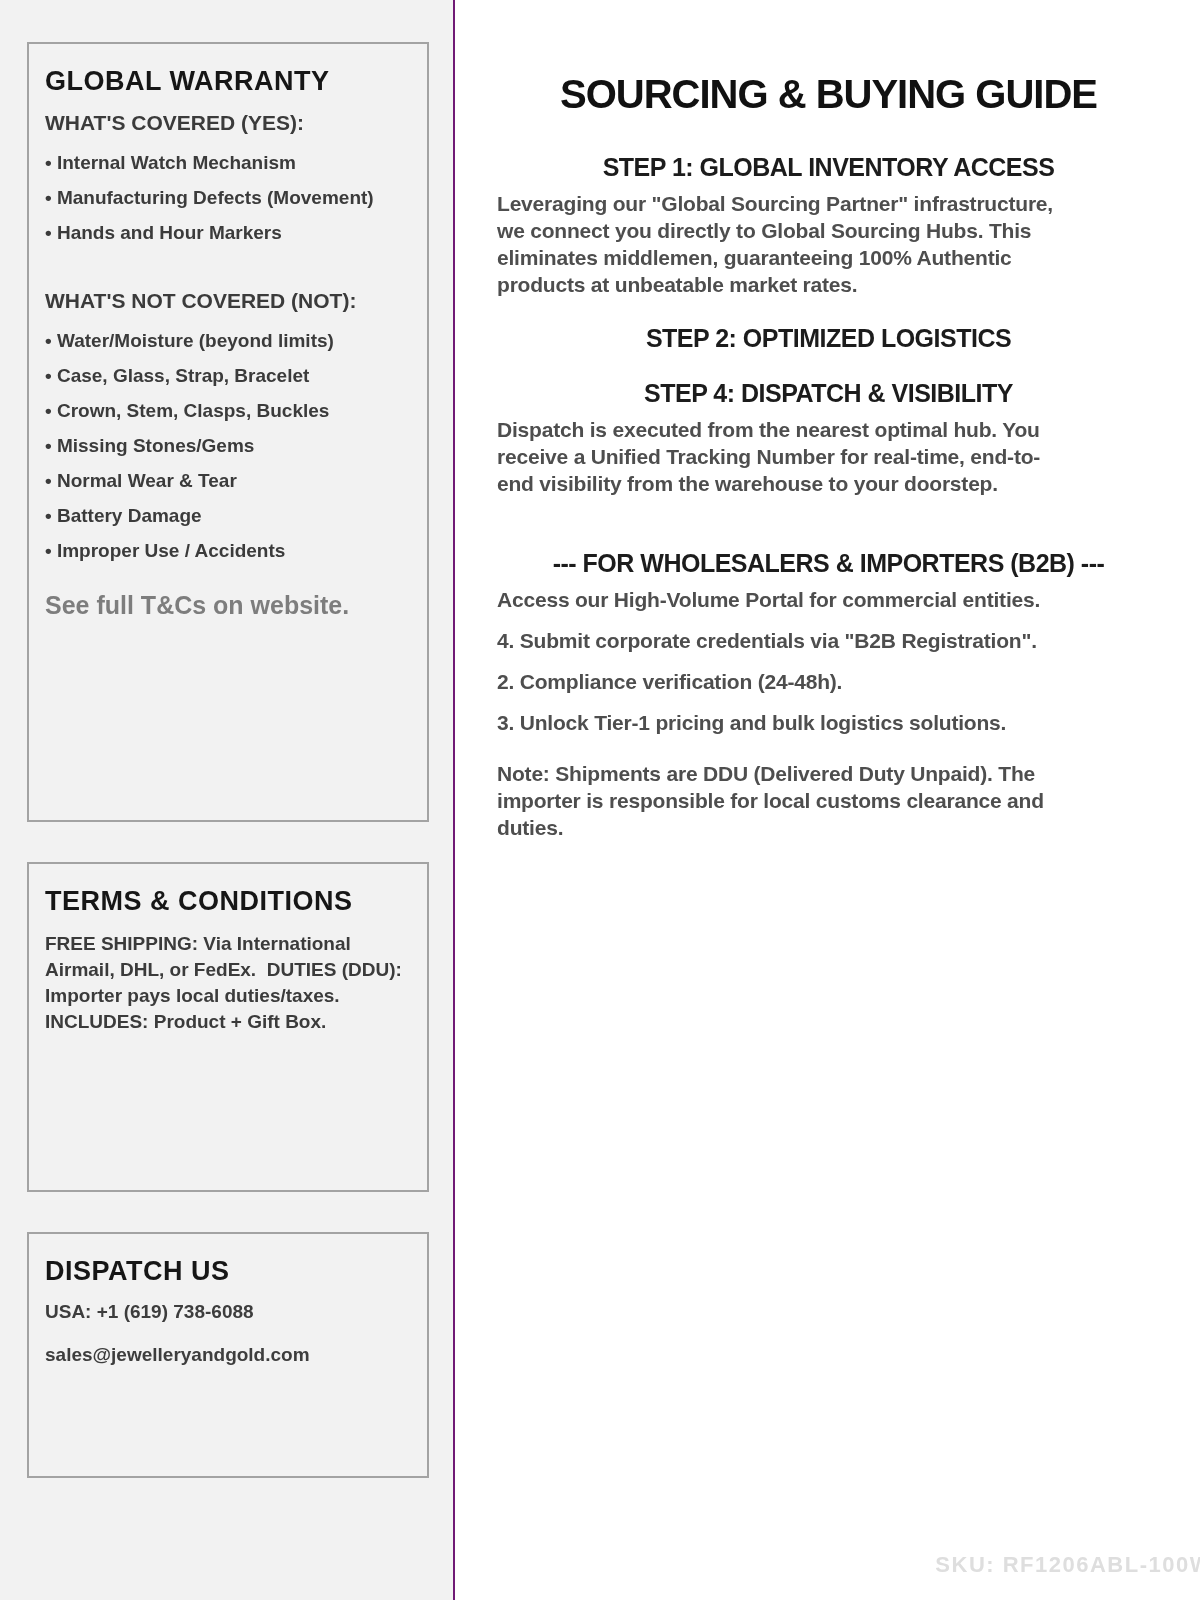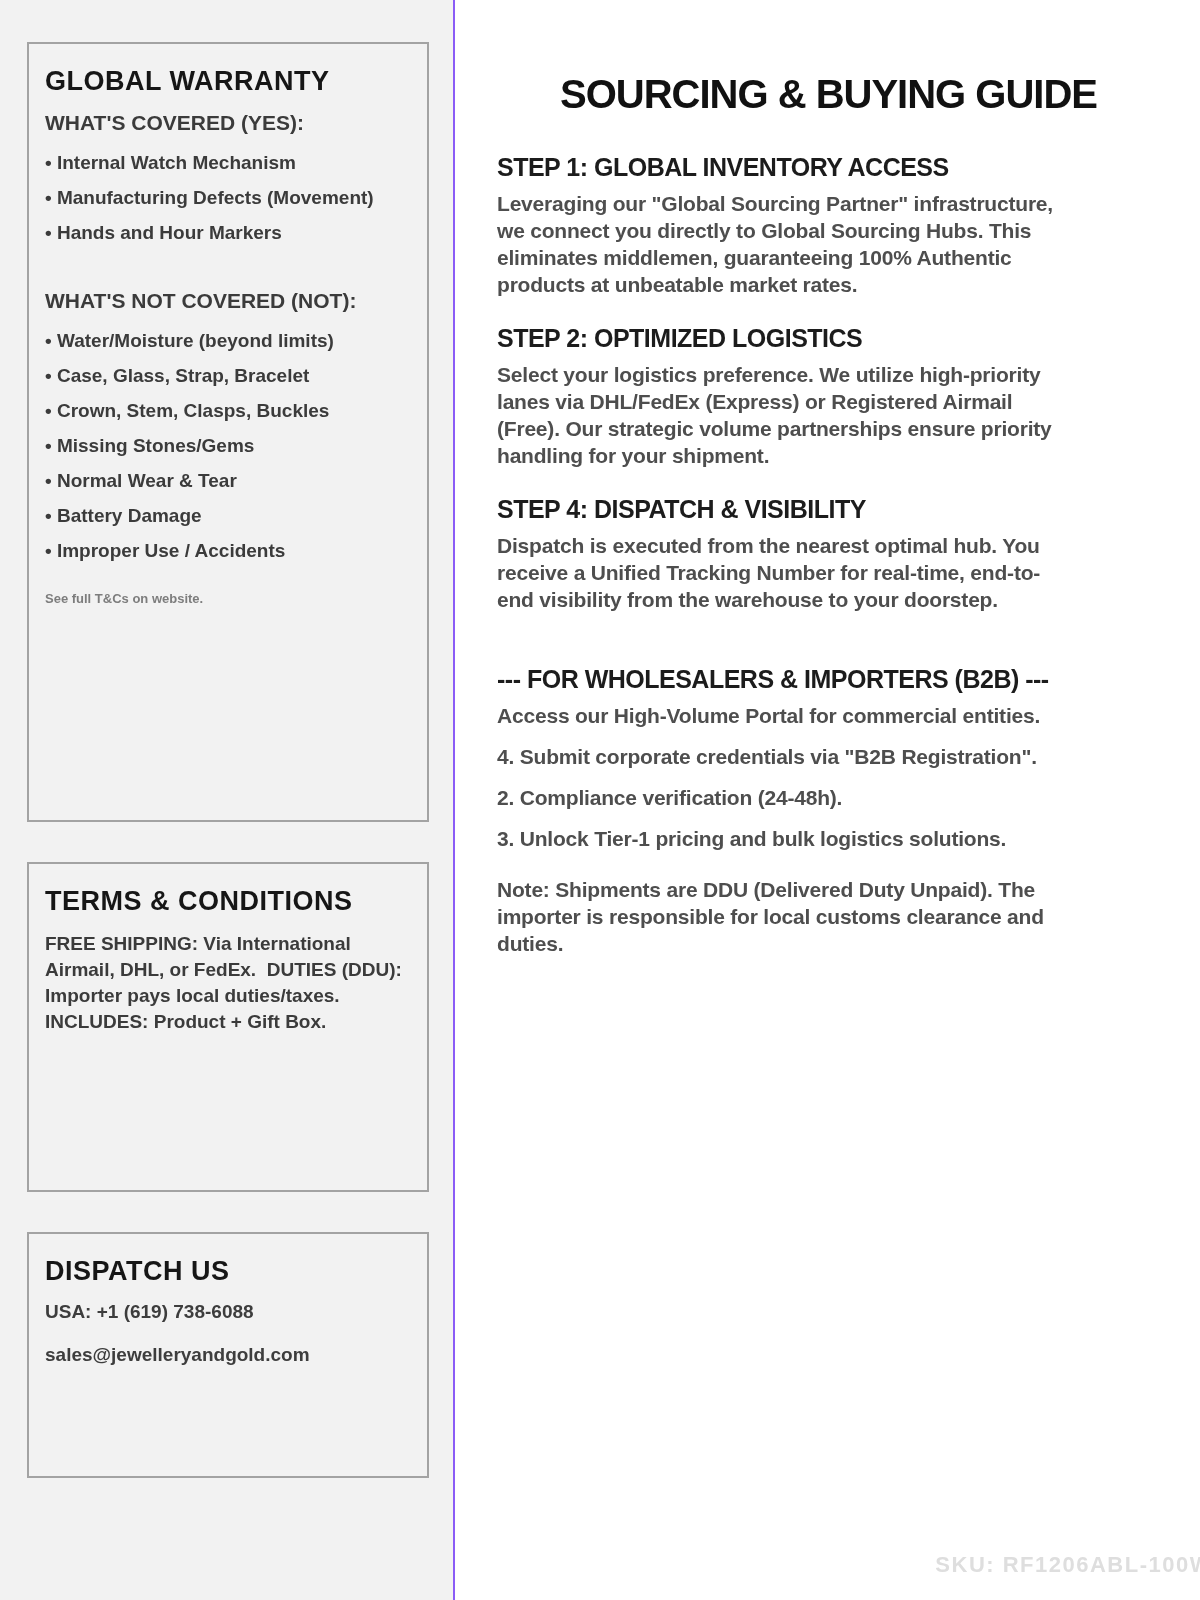--- a/index.html
+++ b/index.html
@@ -16,21 +16,21 @@
     width: 1200px;
     height: 1600px;
   }
   
   .sidebar {
     position: absolute;
     left: 0; top: 0;
     width: 455px;
     height: 1600px;
     background: #f2f2f2;
-    border-right: 2px solid #8b5cf6;
+    border-right: 2px solid #701a75;
     box-sizing: border-box;
   }
   .box {
     position: absolute;
     left: 27px;
     width: 402px;
     border: 2px solid #a3a3a3;
     box-sizing: border-box;
     padding: 22px 16px 0 16px;
     background: #f2f2f2;
@@ -64,21 +64,21 @@
     color: #3b3b3b;
     margin-bottom: 15px;
     line-height: 20px;
   }
   ul.bullets li::before {
     content: "\2022\00a0";
     color: #3b3b3b;
   }
   .footnote {
     margin: 30px 0 0 0;
-    font-size: 13px;
+    font-size: 25px;
     font-weight: 700;
     color: #7d7d7d;
   }
   .terms-body {
     margin: 6px 0 0 0;
     font-size: 19px;
     font-weight: 700;
     color: #3b3b3b;
     line-height: 26px;
     white-space: pre-wrap;
@@ -107,20 +107,21 @@
     font-weight: 800;
     letter-spacing: -1px;
     color: #111111;
   }
   .step h2, .b2b h2 {
     margin: 26px 0 8px 0;
     font-size: 25px;
     font-weight: 800;
     letter-spacing: -0.5px;
     color: #1c1c1c;
+    text-align: center;
   }
   .step p, .b2b p {
     margin: 0;
     max-width: 560px;
     font-size: 21px;
     font-weight: 600;
     line-height: 27px;
     color: #4e4e4e;
     letter-spacing: -0.2px;
   }
@@ -183,21 +184,20 @@
   <main class="main">
     <h1>SOURCING &amp; BUYING GUIDE</h1>
 
     <section class="step">
       <h2>STEP 1: GLOBAL INVENTORY ACCESS</h2>
       <p>Leveraging our "Global Sourcing Partner" infrastructure, we connect you directly to Global Sourcing Hubs. This eliminates middlemen, guaranteeing 100% Authentic products at unbeatable market rates.</p>
     </section>
 
     <section class="step">
       <h2>STEP 2: OPTIMIZED LOGISTICS</h2>
-      <p>Select your logistics preference. We utilize high-priority lanes via DHL/FedEx (Express) or Registered Airmail (Free). Our strategic volume partnerships ensure priority handling for your shipment.</p>
     </section>
 
 
     <section class="step">
       <h2>STEP 4: DISPATCH &amp; VISIBILITY</h2>
       <p>Dispatch is executed from the nearest optimal hub. You receive a Unified Tracking Number for real-time, end-to-end visibility from the warehouse to your doorstep.</p>
     </section>
 
     <section class="b2b">
       <h2>--- FOR WHOLESALERS &amp; IMPORTERS (B2B) ---</h2>

